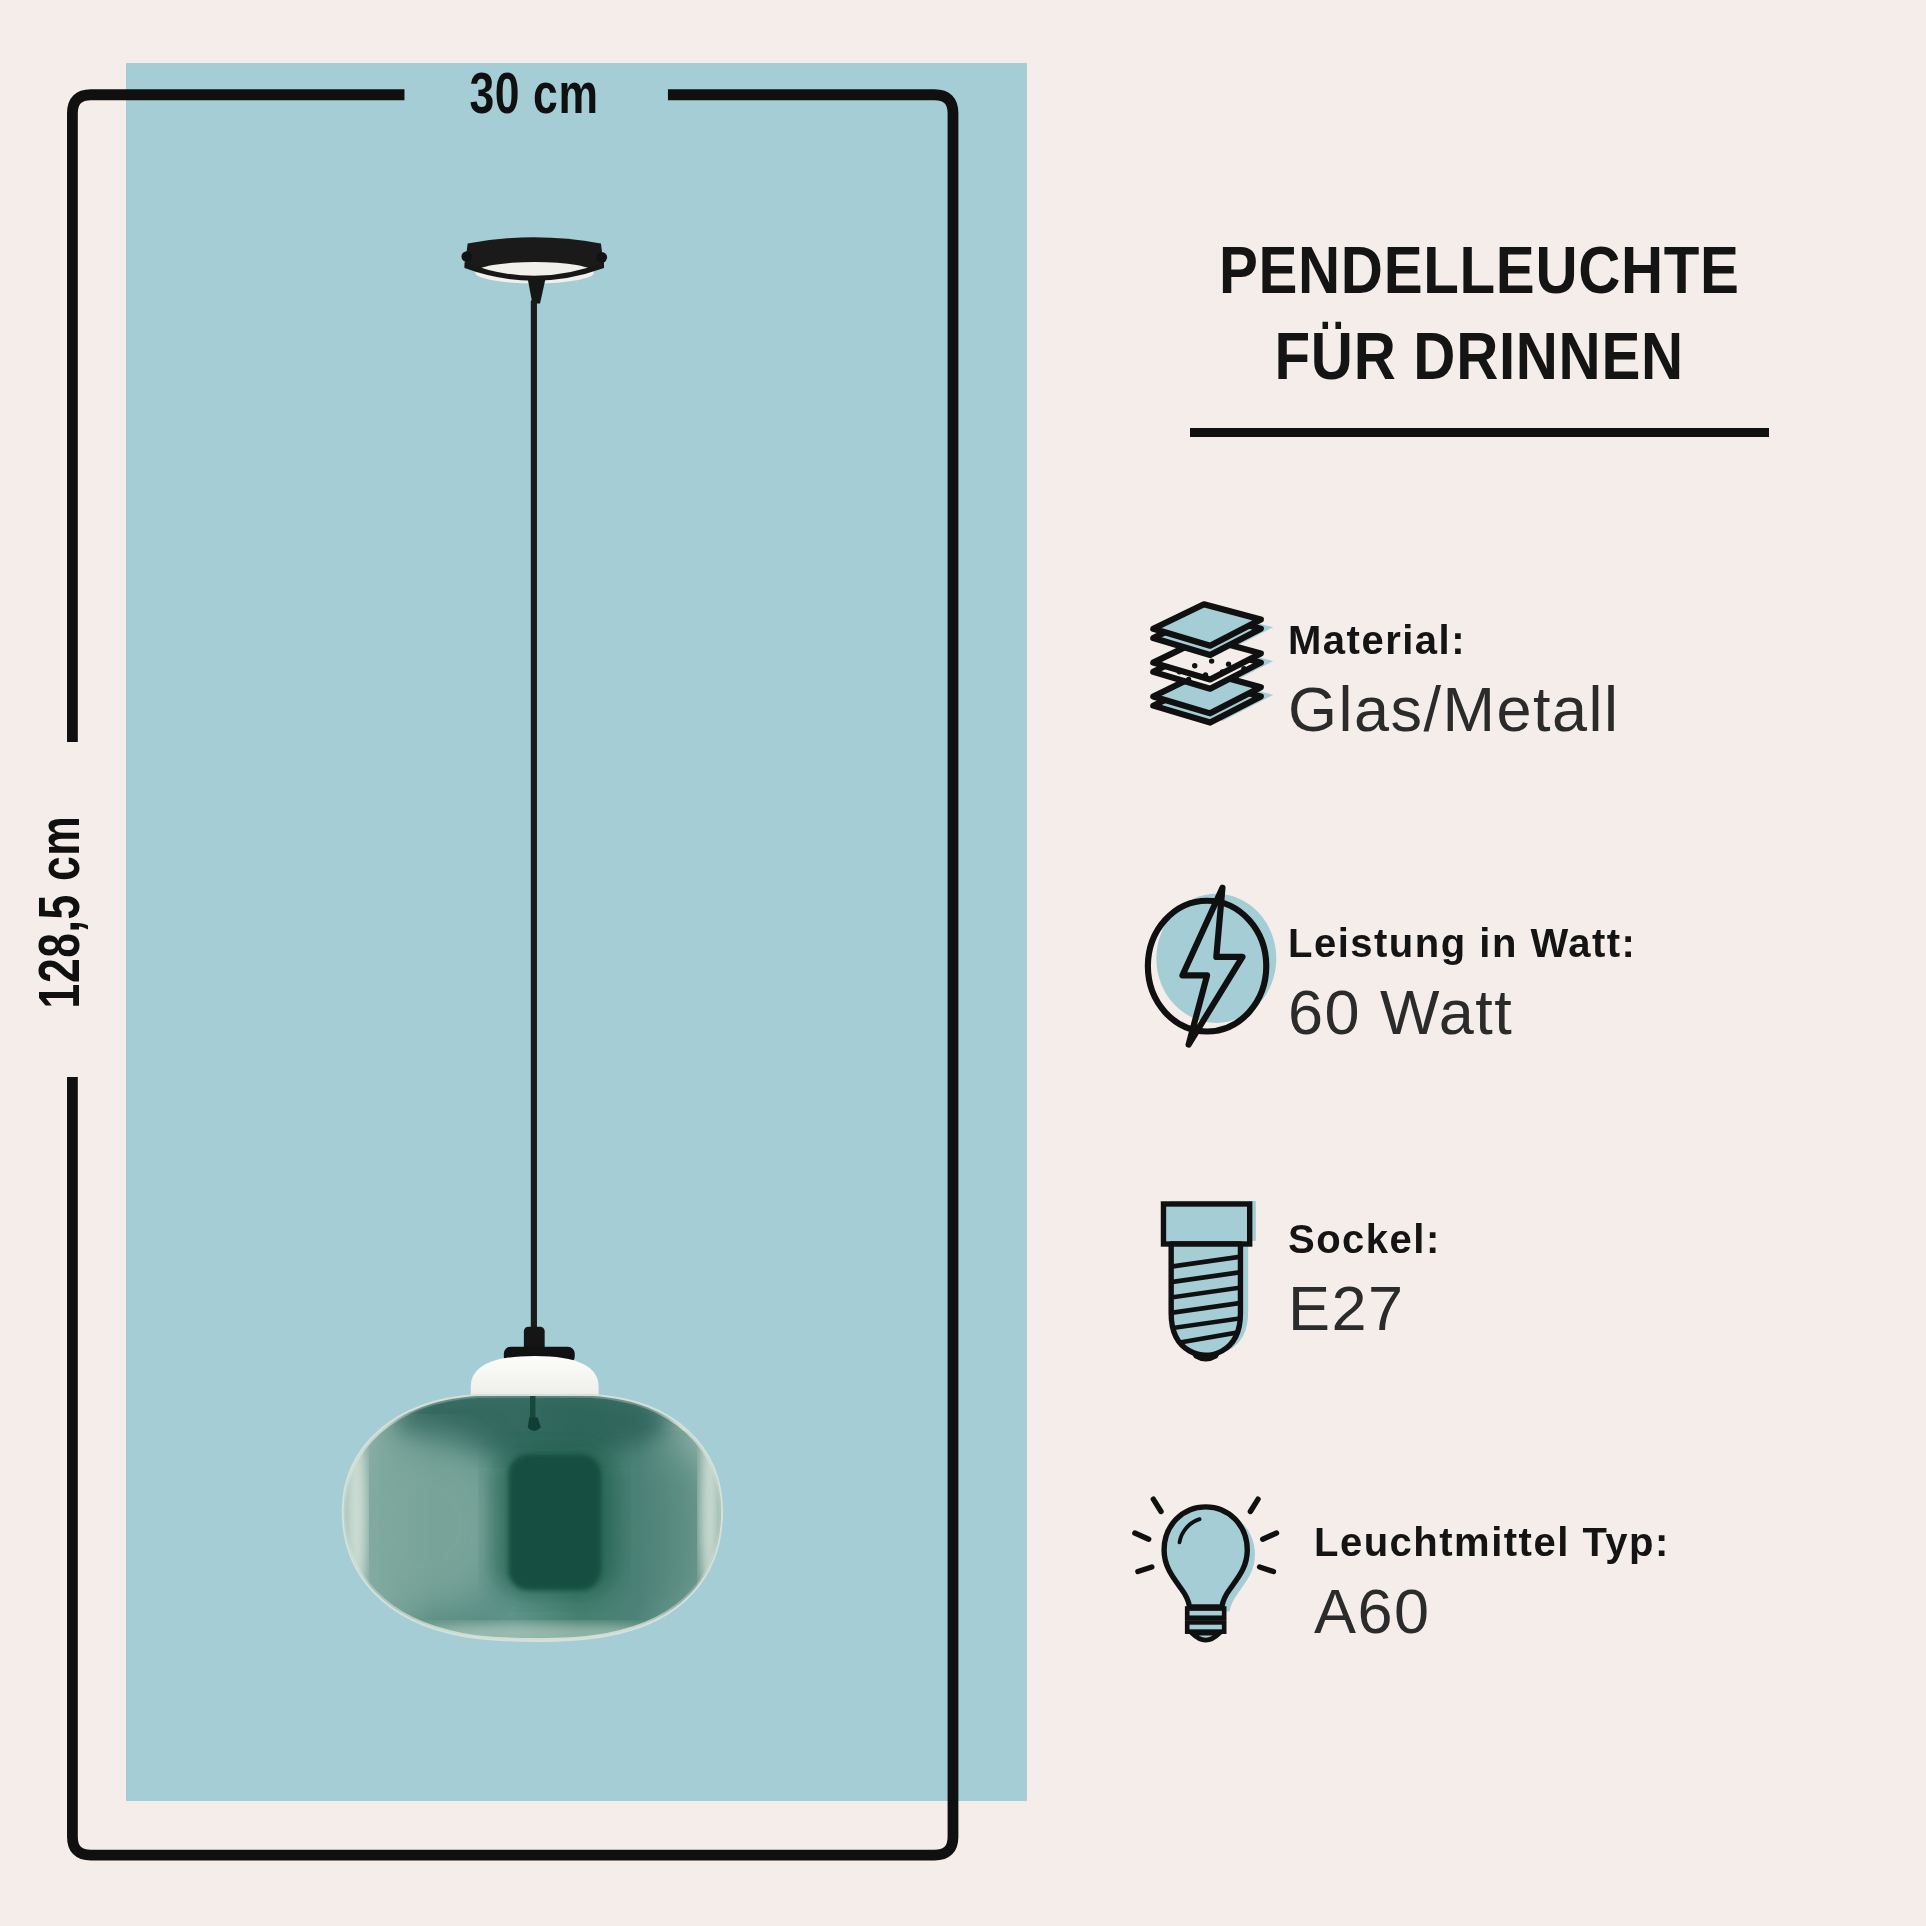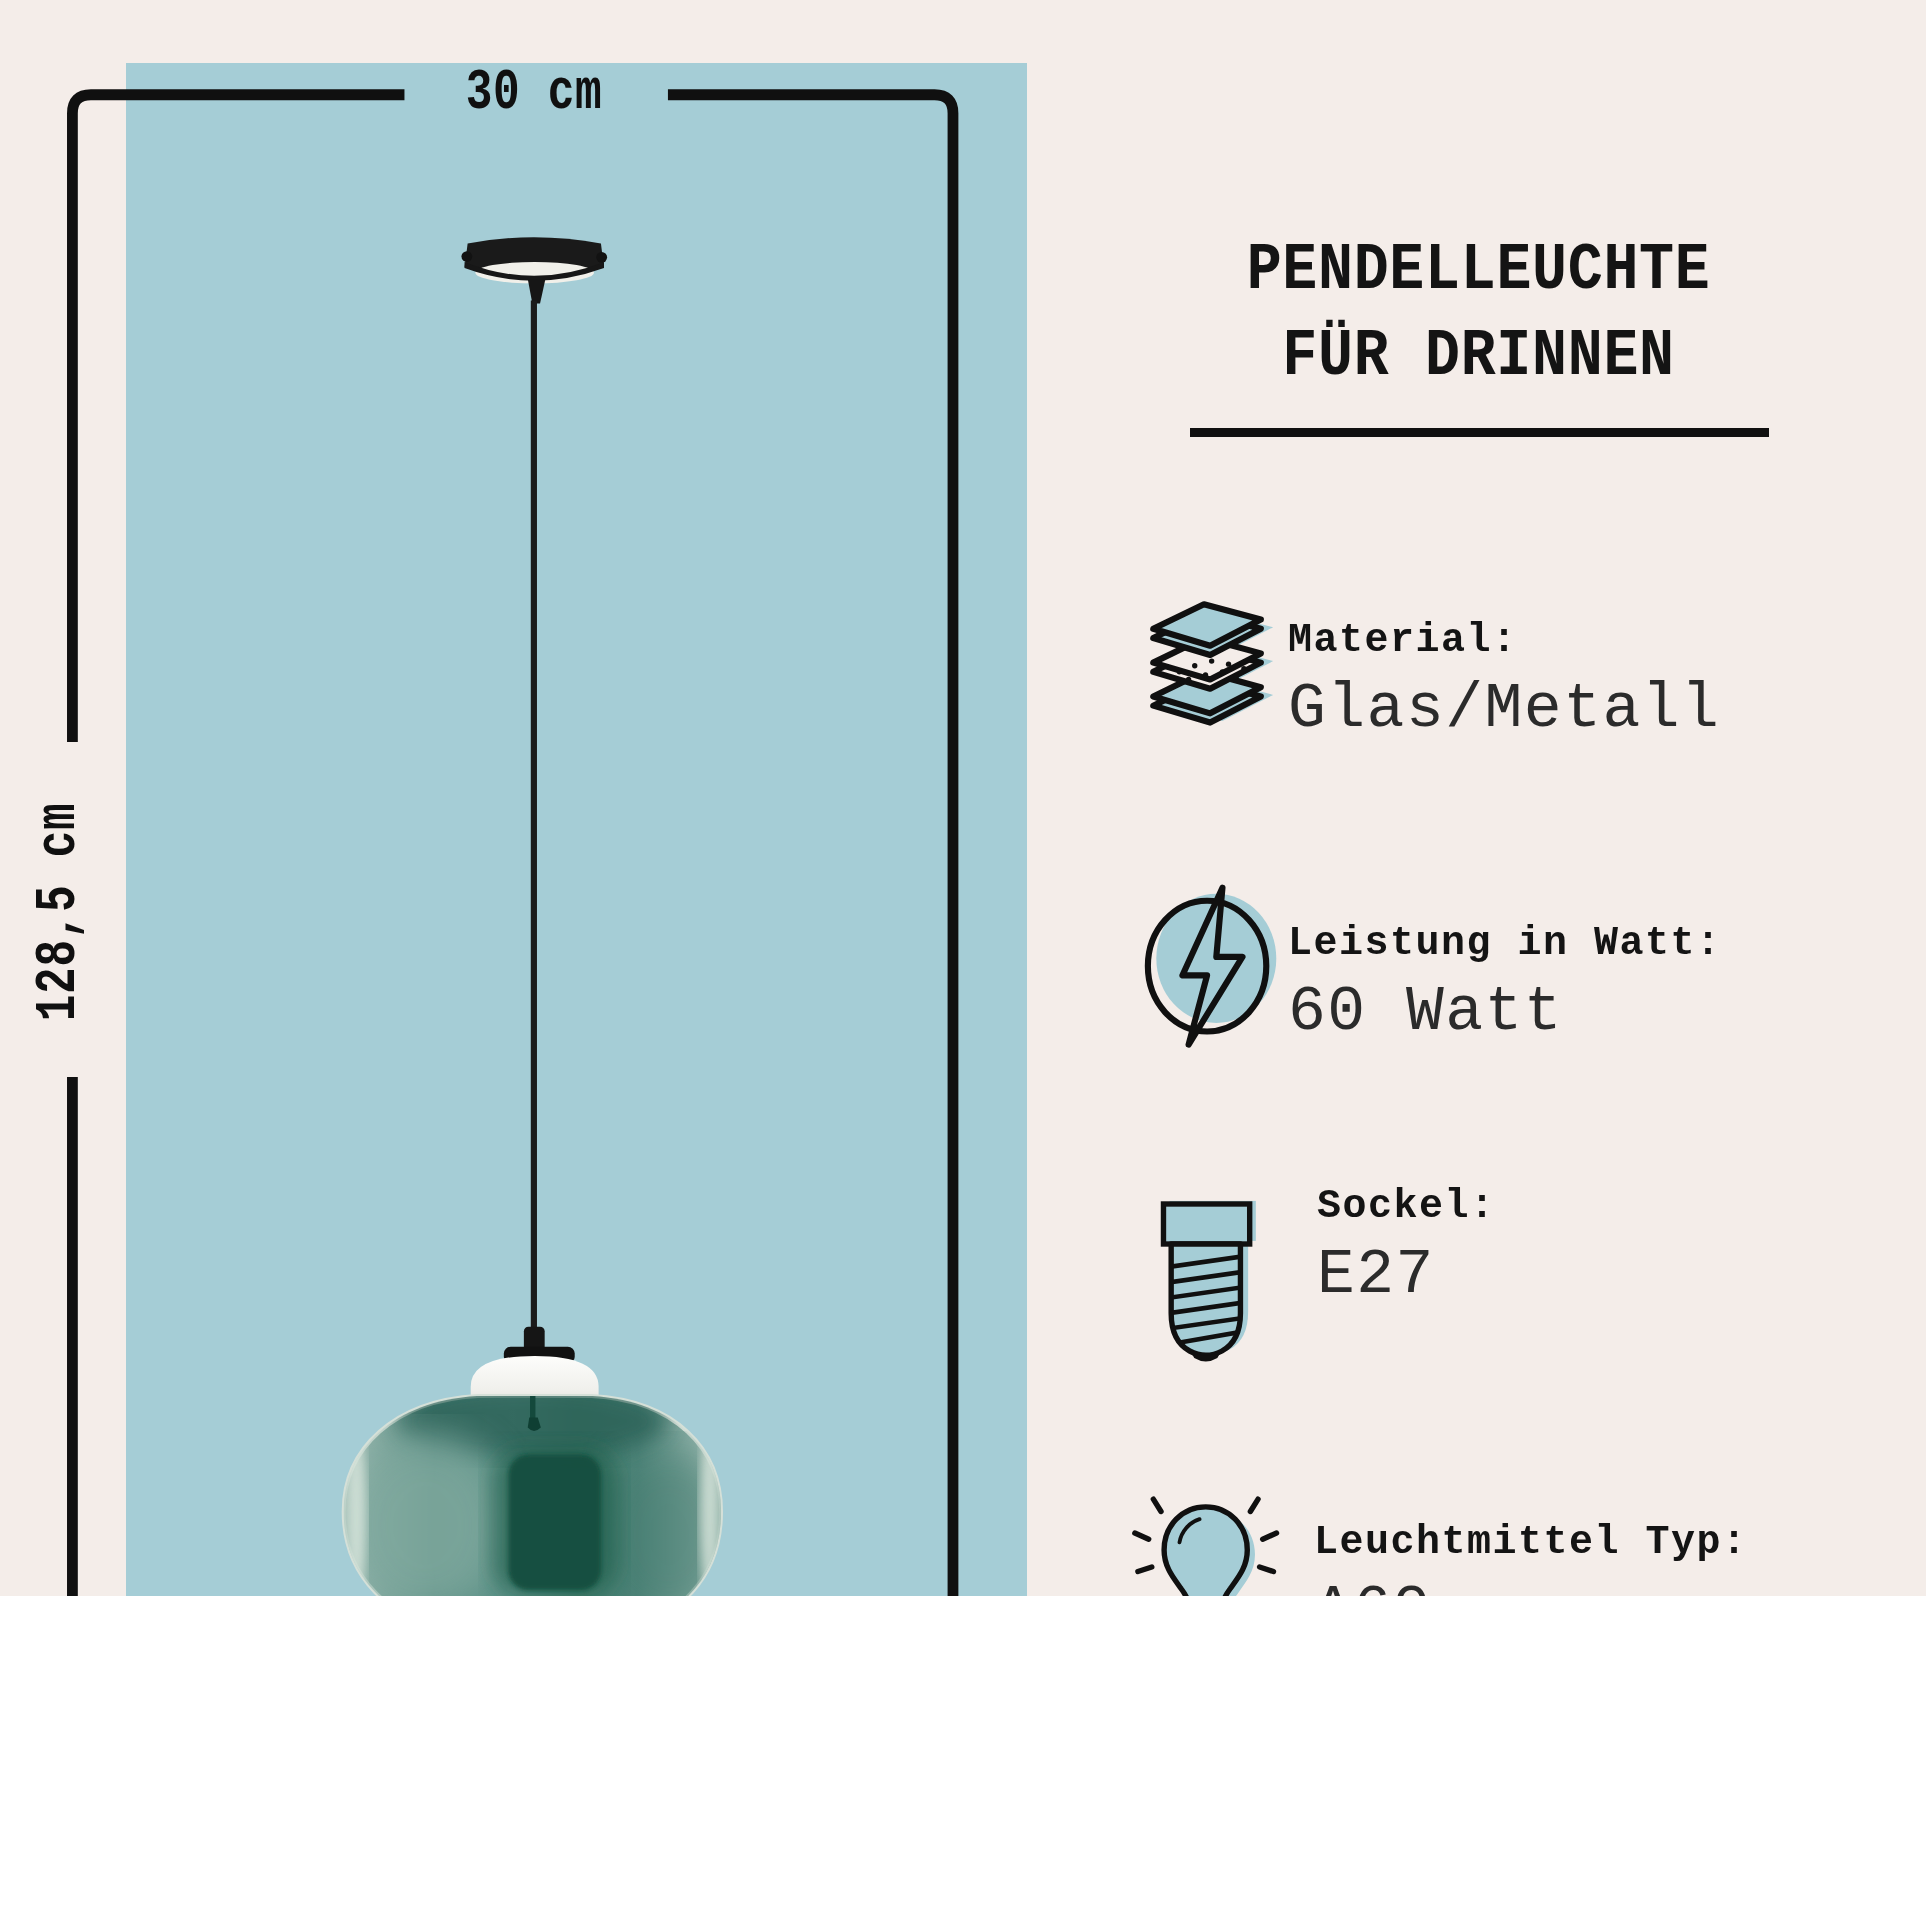--- a/index.html
+++ b/index.html
@@ -1,20 +1,19 @@
 <!DOCTYPE html>
 <html style="font-size:12.3px"><head>
 <meta charset="utf-8">
 <style>
   html,body{margin:0;padding:0;}
   body{font-family:"Liberation Sans", sans-serif;}
   .canvas{
-    position:relative;width:1926px;height:1596px;overflow:hidden;
+    position:relative;width:1926px;height:1926px;overflow:hidden;
     background:#f4ede9;
-    font-family:Liberation Mono, monospace;
   }
   .blue-panel{
     position:absolute;left:126px;top:63px;width:901px;height:1738px;
     background:#a5cdd6;
   }
   .scene{position:absolute;left:0;top:0;width:1926px;height:1926px;}
 
   
   .dim-label{
     position:absolute;color:#101010;font-weight:bold;font-size:57px;
@@ -32,21 +31,21 @@
   }
   .title-block .cond{display:inline-block;transform:scaleX(.87);transform-origin:center;}
   .title-underline{
     position:absolute;left:1190px;top:428px;width:579px;height:9.2px;background:#101010;
   }
 
   
   .spec-text{position:absolute;left:1288px;white-space:nowrap;}
   .spec-label{display:block;font-weight:bold;font-size:40px;line-height:69px;color:#141414;letter-spacing:1.5px;}
   .spec-value{display:block;font-weight:normal;font-size:63px;line-height:69px;color:#2b2b2b;letter-spacing:1.5px;}
-  .row1{top:606px;} .row2{top:909px;} .row3{top:1172px;margin-left:29px;} .row4{top:1508px;margin-left:26px;}
+  .row1{top:606px;} .row2{top:909px;} .row3{top:1205px;} .row4{top:1508px;margin-left:26px;}
 
   .spec-icon{position:absolute;}
   .icon1{left:1139px;top:595px;}
   .icon2{left:1130px;top:880px;}
   .icon3{left:1145px;top:1196px;}
   .icon4{left:1127px;top:1493px;}
 </style>
 </head>
 <body>
 

